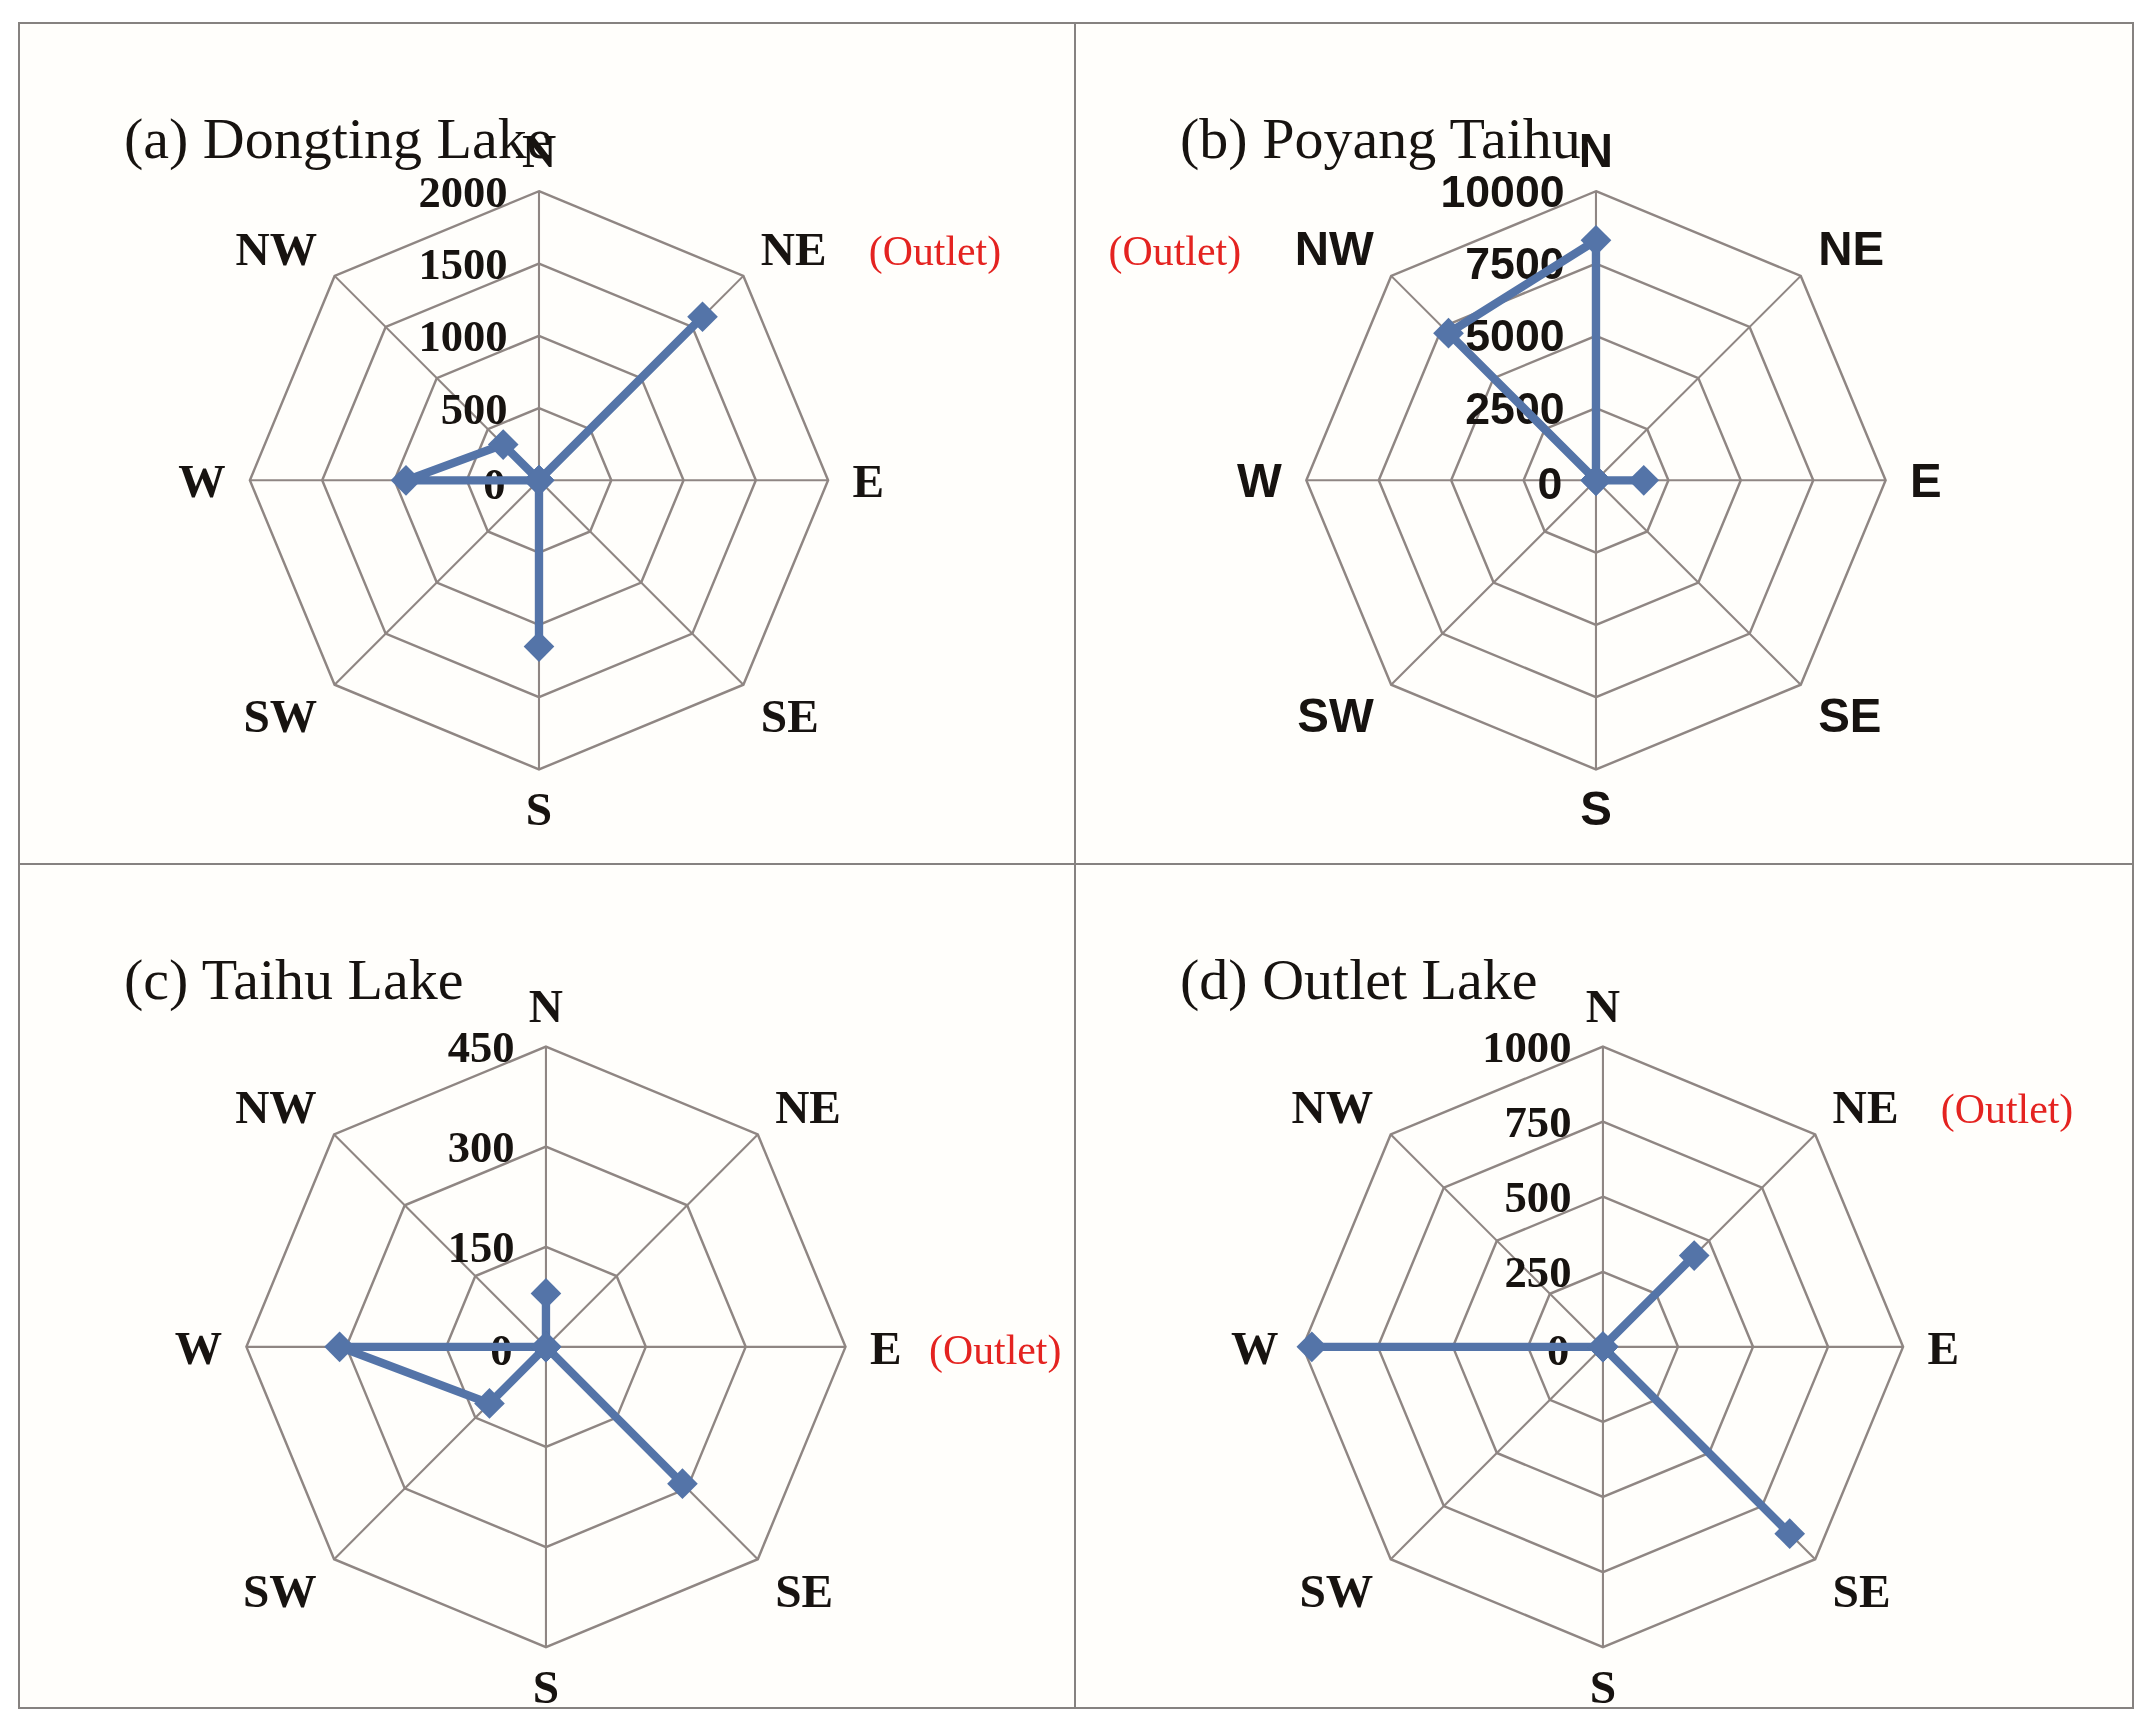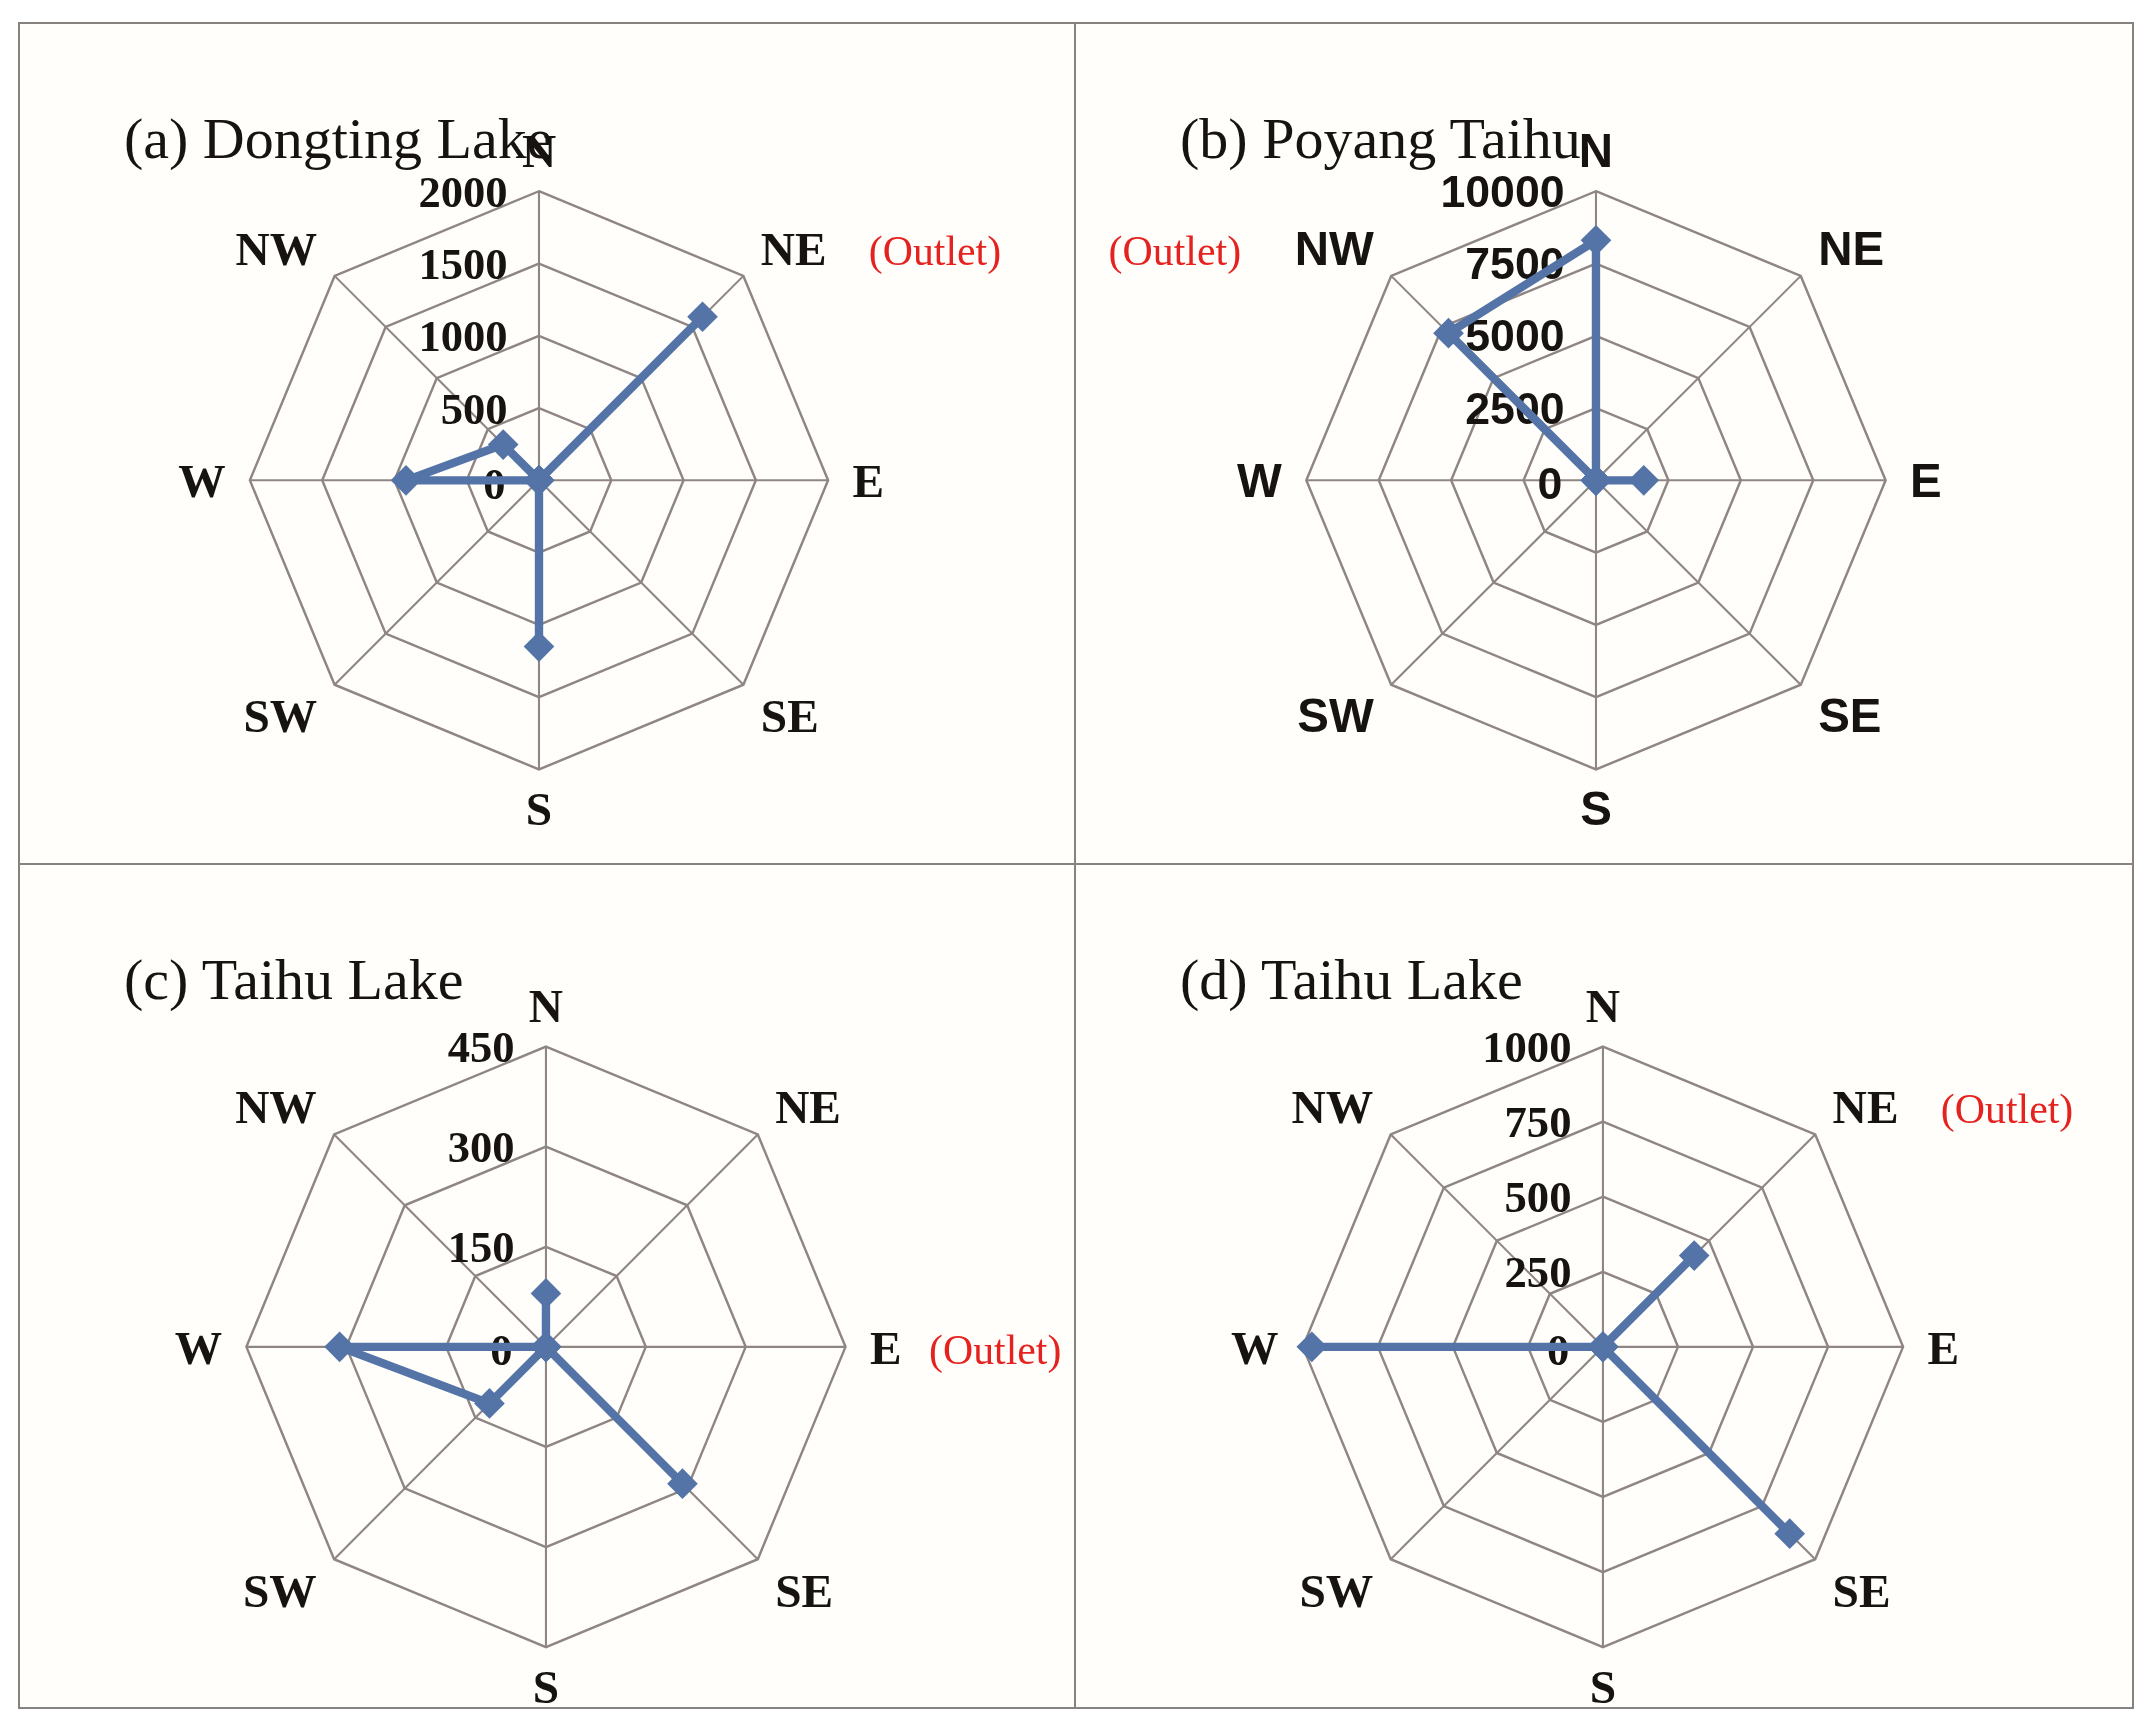--- a/index.html
+++ b/index.html
@@ -149,21 +149,21 @@
         <path d="M 755 668 L 777 690 L 755 712 L 733 690 Z" fill="#5474A8"></path>
         <path d="M 950.9471458088055 863.9471458088054 L 972.9471458088055 885.9471458088054 L 950.9471458088055 907.9471458088054 L 928.9471458088055 885.9471458088054 Z" fill="#5474A8"></path>
         <path d="M 755 668 L 777 690 L 755 712 L 733 690 Z" fill="#5474A8"></path>
         <path d="M 673.9184224239425 749.0815775760575 L 695.9184224239425 771.0815775760575 L 673.9184224239425 793.0815775760575 L 651.9184224239425 771.0815775760575 Z" fill="#5474A8"></path>
         <path d="M 458.77777777777777 668 L 480.77777777777777 690 L 458.77777777777777 712 L 436.77777777777777 690 Z" fill="#5474A8"></path>
         <path d="M 755 668 L 777 690 L 755 712 L 733 690 Z" fill="#5474A8"></path>
       </svg>
   </section>
 
   <section class="panel">
-    <div class="panel-title">(d) Taihu Lake</div>
+    <div class="panel-title">(d) Outlet Lake</div>
     <svg class="radar serif" viewBox="0 0 1513 1205" preserveAspectRatio="none">
         <polygon points="755.0,582.5 831.0,614.0 862.5,690.0 831.0,766.0 755.0,797.5 679.0,766.0 647.5,690.0 679.0,614.0" fill="none" stroke="#8F8683" stroke-width="3.5"></polygon>
         <polygon points="755.0,475.0 907.0,538.0 970.0,690.0 907.0,842.0 755.0,905.0 603.0,842.0 540.0,690.0 603.0,538.0" fill="none" stroke="#8F8683" stroke-width="3.5"></polygon>
         <polygon points="755.0,367.5 983.0,462.0 1077.5,690.0 983.0,918.0 755.0,1012.5 527.0,918.0 432.5,690.0 527.0,462.0" fill="none" stroke="#8F8683" stroke-width="3.5"></polygon>
         <polygon points="755.0,260.0 1059.1,385.9 1185.0,690.0 1059.1,994.1 755.0,1120.0 450.9,994.1 325.0,690.0 450.9,385.9" fill="none" stroke="#8F8683" stroke-width="3.5"></polygon>
         <line x1="755" y1="690" x2="755" y2="260" stroke="#8F8683" stroke-width="3"></line>
         <line x1="755" y1="690" x2="1059.0559159102154" y2="385.9440840897846" stroke="#8F8683" stroke-width="3"></line>
         <line x1="755" y1="690" x2="1185" y2="690" stroke="#8F8683" stroke-width="3"></line>
         <line x1="755" y1="690" x2="1059.0559159102154" y2="994.0559159102154" stroke="#8F8683" stroke-width="3"></line>
         <line x1="755" y1="690" x2="755" y2="1120" stroke="#8F8683" stroke-width="3"></line>

